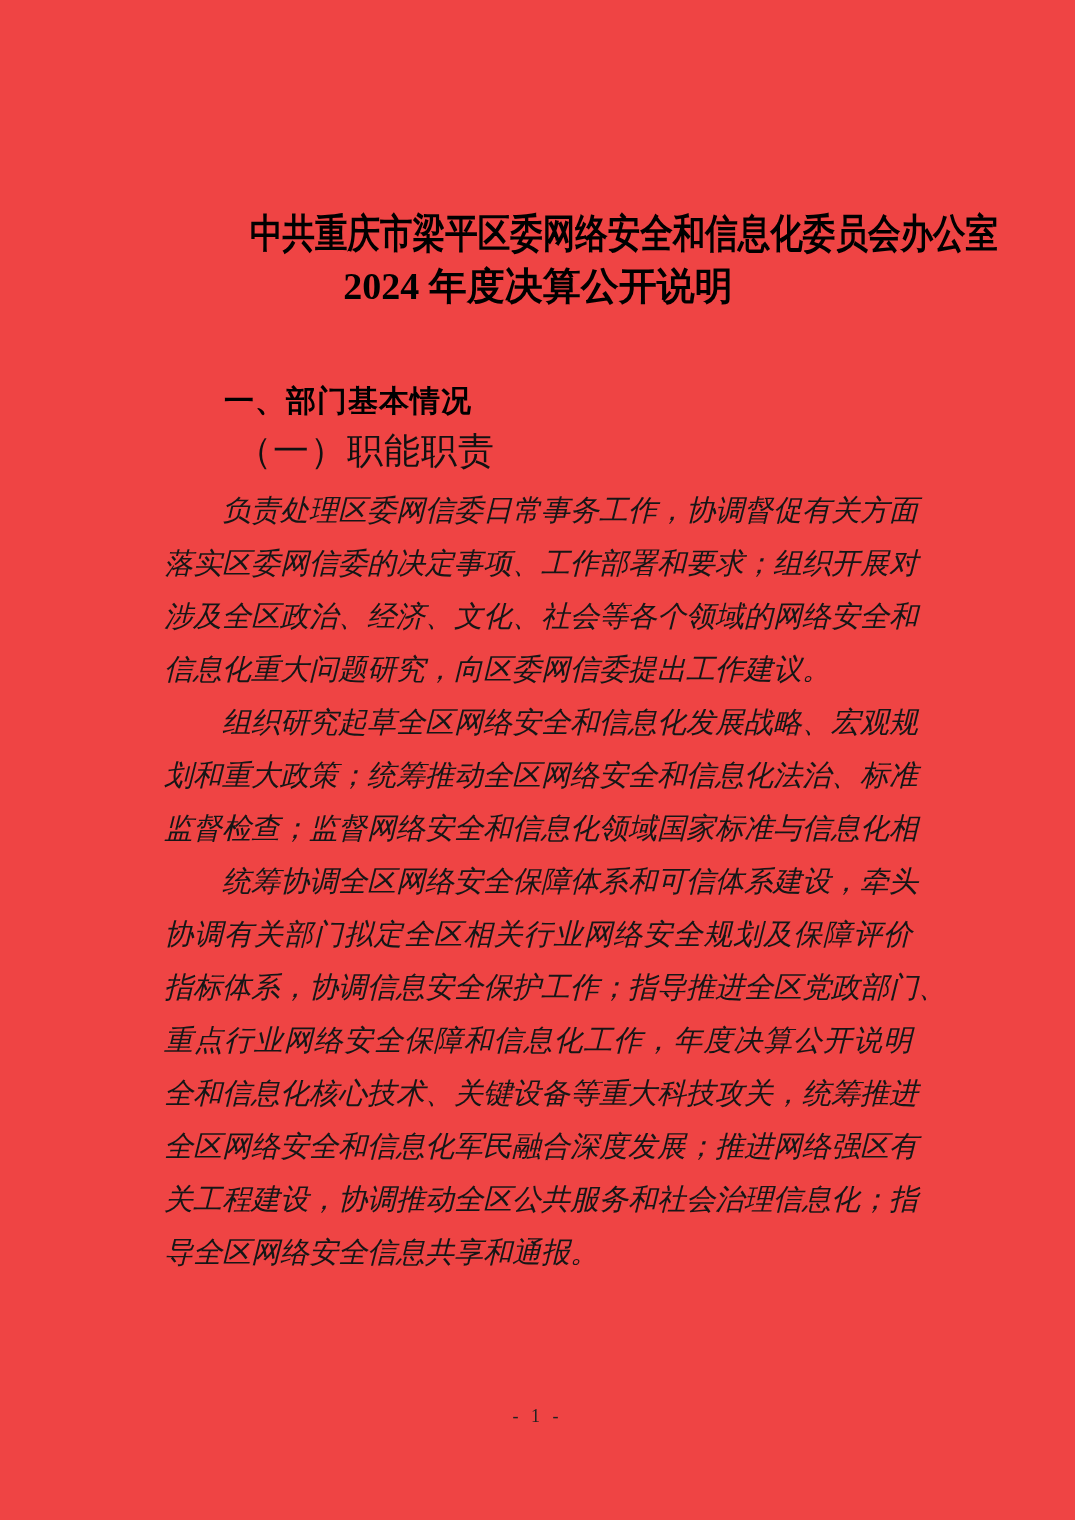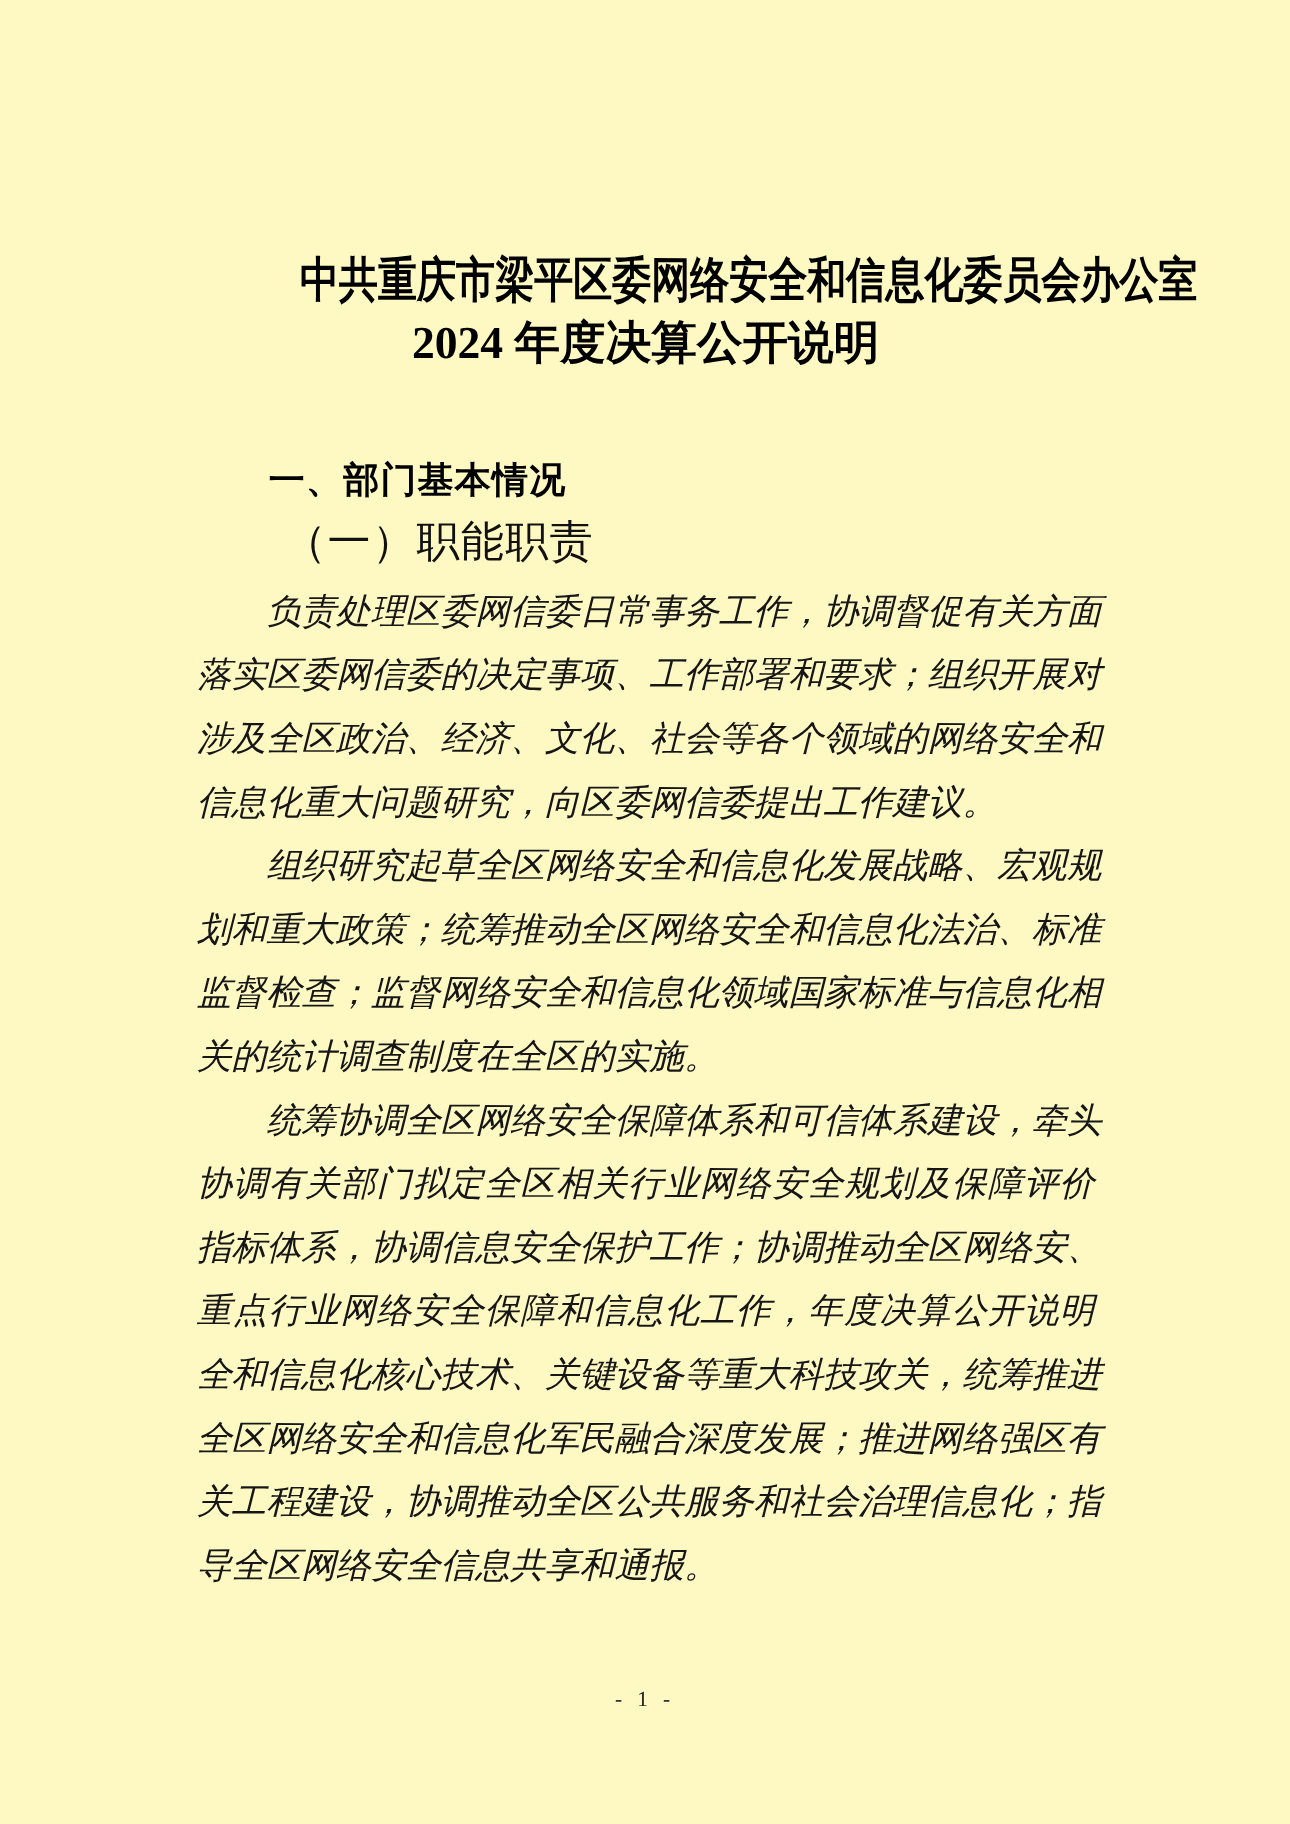--- a/index.html
+++ b/index.html
@@ -8,21 +8,21 @@
     height: 1520px;
     background: #ffffff;
     position: relative;
     overflow: hidden;
     font-family: "Liberation Serif", "DejaVu Serif", serif;
     color: #000000;
   }
   .page {
     position: absolute;
     inset: 0;
-    background: #fef9c3;
+    background: #ef4444;
   }
   .content {
     margin: 0 163px 0 164px; 
     width: 748px;
   }
   
   .doc-title {
     padding-top: 186px;
     text-align: center;
     font-weight: bold;
@@ -112,27 +112,26 @@
       <div class="line first">负责处理区委网信委日常事务工作，协调督促有关方面</div>
       <div class="line">落实区委网信委的决定事项、工作部署和要求；组织开展对</div>
       <div class="line">涉及全区政治、经济、文化、社会等各个领域的网络安全和</div>
       <div class="line last">信息化重大问题研究，向区委网信委提出工作建议。</div>
     </div>
 
     <div class="paragraph">
       <div class="line first">组织研究起草全区网络安全和信息化发展战略、宏观规</div>
       <div class="line">划和重大政策；统筹推动全区网络安全和信息化法治、标准</div>
       <div class="line">监督检查；监督网络安全和信息化领域国家标准与信息化相</div>
-      <div class="line last">关的统计调查制度在全区的实施。</div>
     </div>
 
     <div class="paragraph">
       <div class="line first">统筹协调全区网络安全保障体系和可信体系建设，牵头</div>
       <div class="line">协调有关部门拟定全区相关行业网络安全规划及保障评价</div>
-      <div class="line">指标体系，协调信息安全保护工作；协调推动全区网络安、</div>
+      <div class="line">指标体系，协调信息安全保护工作；指导推进全区党政部门、</div>
       <div class="line">重点行业网络安全保障和信息化工作，年度决算公开说明</div>
       <div class="line">全和信息化核心技术、关键设备等重大科技攻关，统筹推进</div>
       <div class="line">全区网络安全和信息化军民融合深度发展；推进网络强区有</div>
       <div class="line">关工程建设，协调推动全区公共服务和社会治理信息化；指</div>
       <div class="line last">导全区网络安全信息共享和通报。</div>
     </div>
 
   </div>
 
   <div class="page-footer">

